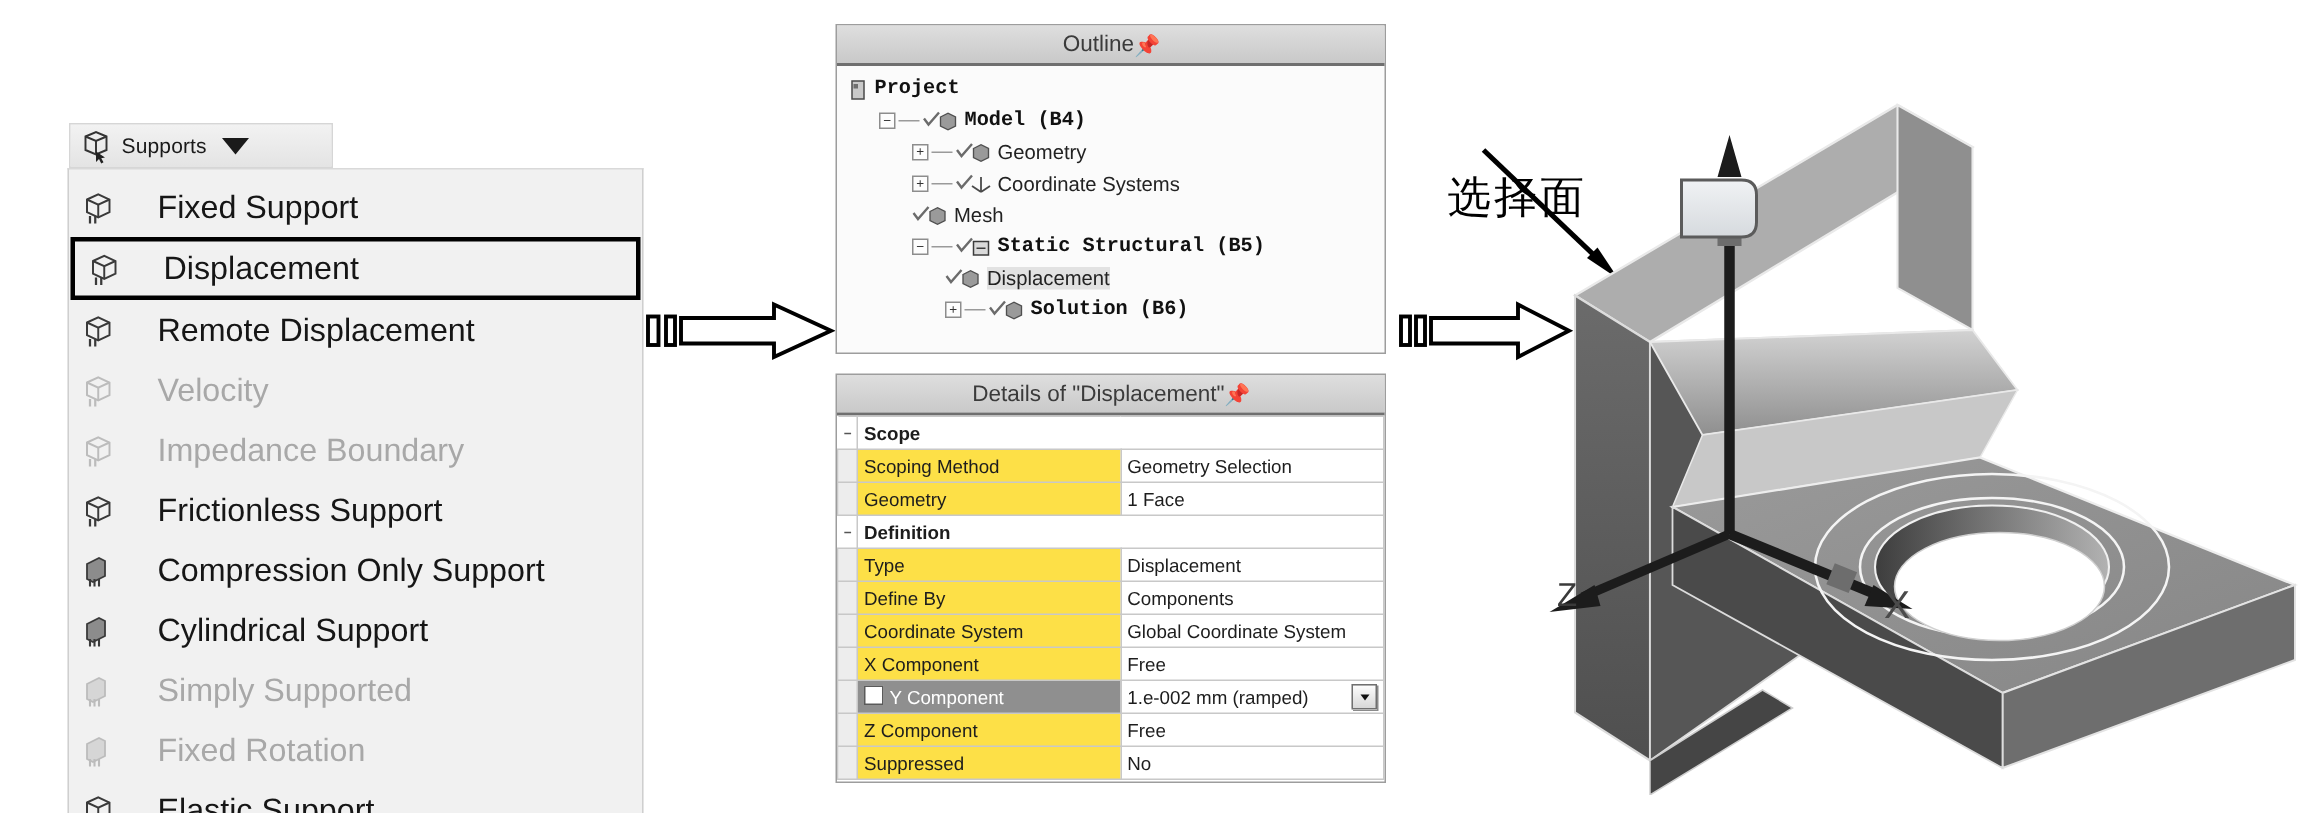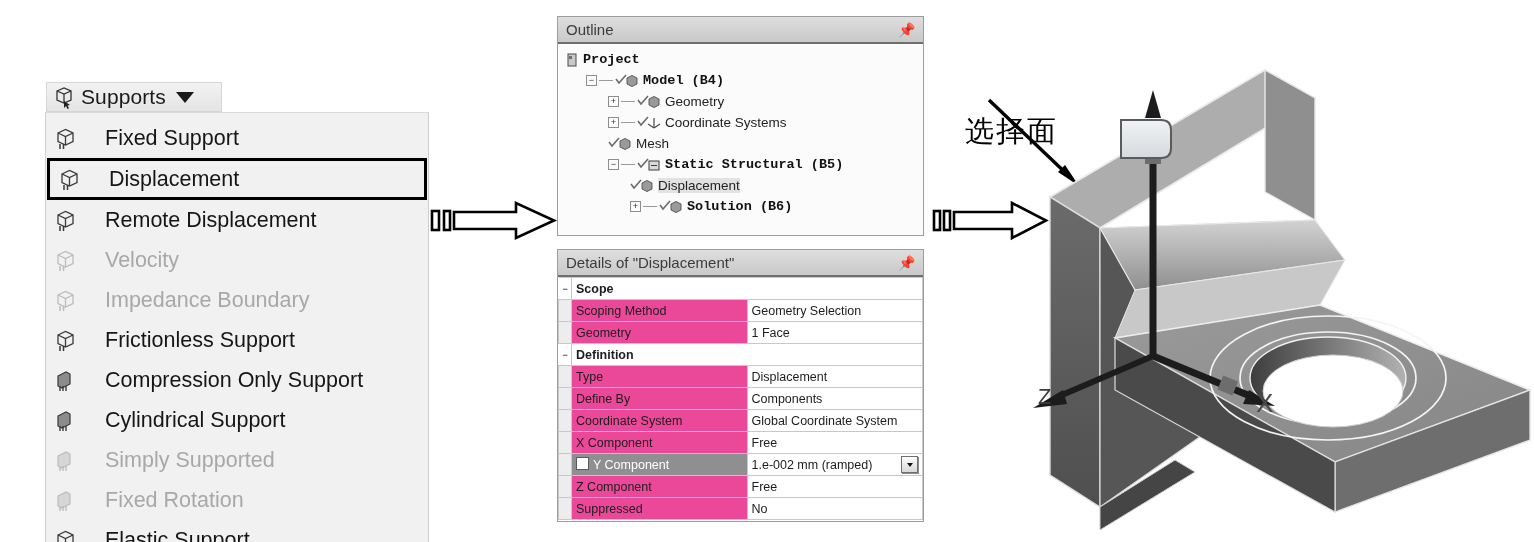--- a/index.html
+++ b/index.html
@@ -16,21 +16,21 @@
   #supports-panel{position:absolute;left:46px;top:82px;}
   .supports-button{
     display:flex;align-items:center;
     width:176px;height:30px;
     background:linear-gradient(#f2f2f2,#e4e4e4);
     border:1px solid #d6d6d6;
     box-sizing:border-box;
     padding-left:4px;
   }
   .supports-button .label{
-    font-size:21px;color:#1a1a1a;margin-left:4px;letter-spacing:.1px;
+    font-size:14px;color:#1a1a1a;margin-left:4px;letter-spacing:.1px;
   }
   .caret{
     width:0;height:0;margin-left:10px;
     border-left:9px solid transparent;border-right:9px solid transparent;
     border-top:11px solid #1a1a1a;
   }
   .menu{
     width:384px;
     background:#f1f1f1;
     border:1px solid #cfcfcf;
@@ -69,21 +69,21 @@
   #outline-panel{
     position:absolute;left:557px;top:16px;width:367px;height:220px;
     background:#fbfbfb;
     border:1px solid #9d9d9d;
     box-sizing:border-box;
   }
   .panel-caption{
     height:27px;
     background:linear-gradient(#dedede,#c9c9c9);
     border-bottom:2px solid #6f6f6f;
-    display:flex;align-items:center;justify-content:space-between;
+    display:flex;align-items:center;justify-content:center;
     padding:0 7px 0 8px;
     box-sizing:border-box;
   }
   .panel-caption .cap-text{font-size:15px;color:#3b3b3b;}
   .pin{font-size:14px;color:#2b2b2b;line-height:1;}
   .tree{padding:5px 0 0 0;font-size:13.5px;color:#222;}
   .tnode{display:flex;align-items:center;height:21px;position:relative;white-space:nowrap;}
   .tnode .tlabel{margin-left:3px;}
   .tnode.bold .tlabel{font-weight:bold;color:#111;font-family:Liberation Mono, monospace;}
   .tnode.highlight .tlabel{background:#e2e2e2;}
@@ -103,21 +103,21 @@
     box-sizing:border-box;
   }
   .dtable{width:100%;border-collapse:collapse;font-size:12.5px;color:#1d1d1d;
           table-layout:fixed;}
   .dtable td{
     border:1px solid #c8c8c8;
     height:22px;padding:0 4px;
     overflow:hidden;white-space:nowrap;
     box-sizing:border-box;
   }
-  .dtable td.key{width:143px;background:#ec4899;}
+  .dtable td.key{width:143px;background:#fde047;}
   .dtable td.val{background:#ffffff;}
   .dtable tr.group td{
     font-weight:bold;background:#ffffff;border-left:none;
   }
   .grip{
     width:13px;background:#ededed;border:1px solid #c8c8c8;
     text-align:center;font-size:9px;color:#555;padding:0;
   }
   .dtable tr.sel td.key{
     background:#8f8f8f;color:#ffffff;font-weight:normal;

